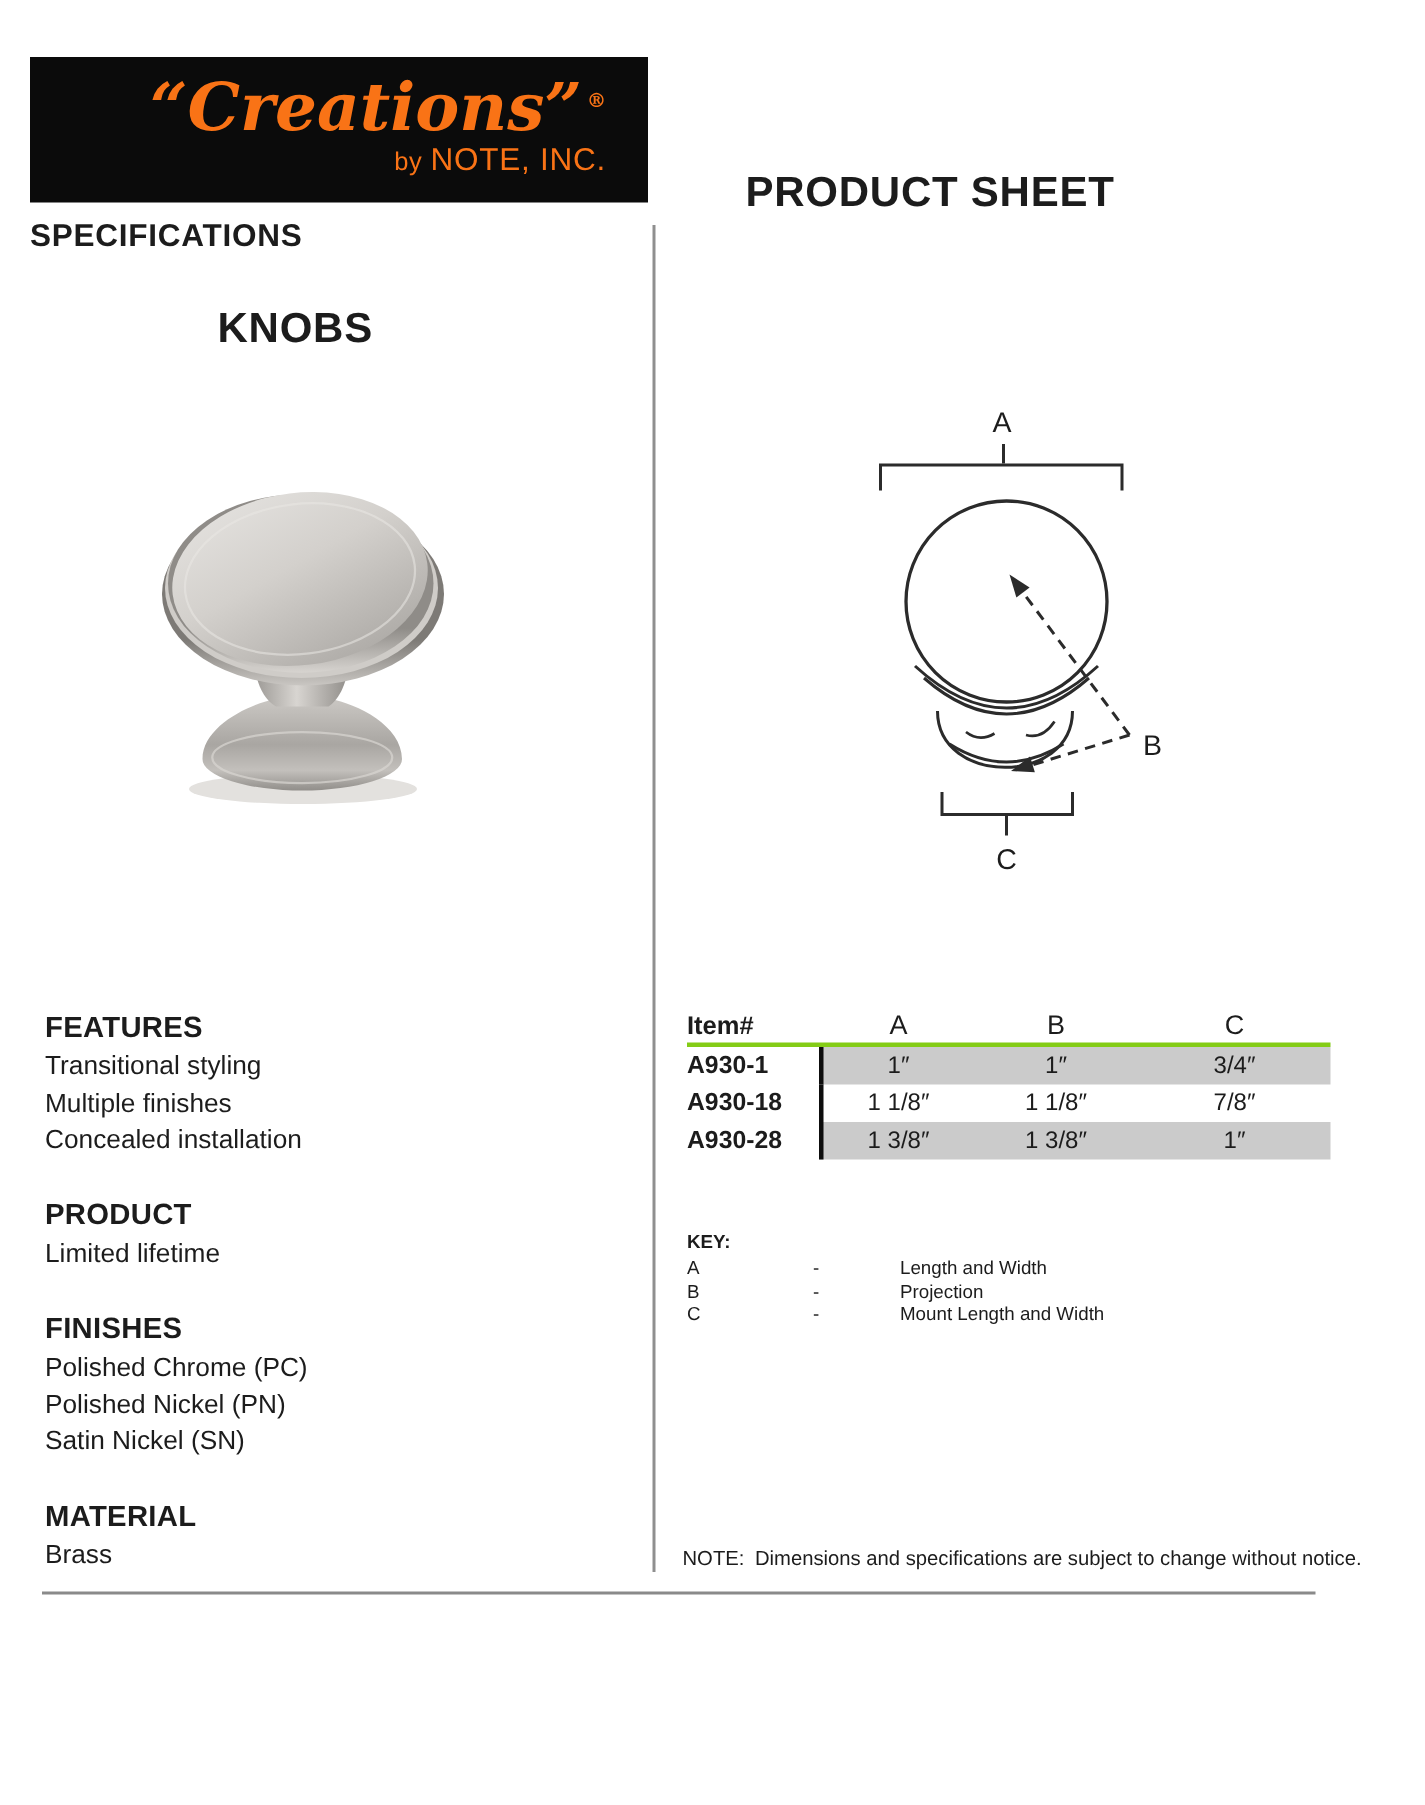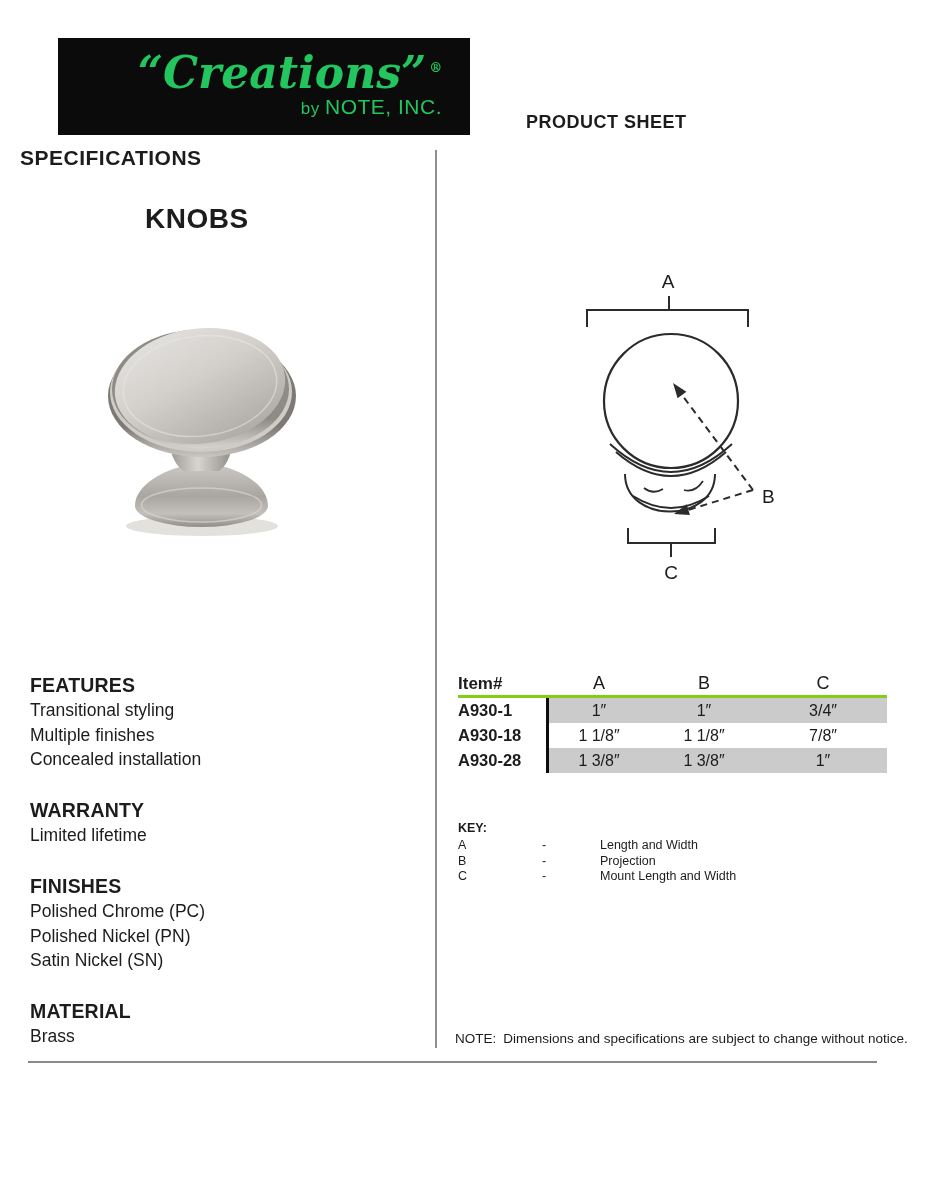--- a/index.html
+++ b/index.html
@@ -1,29 +1,29 @@
 <!DOCTYPE html>
 <html><head>
 <meta charset="utf-8">
 <style>
   html,body{margin:0;padding:0;background:#ffffff;}
   .page{
     position:relative;width:950px;height:1203px;margin:0 auto;background:#ffffff;
     font-family:"Liberation Sans",sans-serif;color:#1c1c1c;overflow:hidden;
   }
   
-  .logo-box{position:absolute;left:20px;top:38px;width:412px;height:97px;background:#0b0b0b;color:#22c55e;margin-left:38px;}
+  .logo-box{position:absolute;left:20px;top:38px;width:412px;height:97px;background:#0b0b0b;color:#f97316;}
   .logo-script{padding-top:4px;padding-left:52px;text-align:center;
     font-family:"DejaVu Serif",serif;font-style:italic;font-weight:bold;font-size:44px;line-height:52px;white-space:nowrap;}
   .logo-script .reg{font-size:13px;vertical-align:super;font-style:normal;margin-left:3px;}
   .logo-byline{text-align:right;padding-right:28px;margin-top:-4px;font-size:17px;letter-spacing:0.5px;}
   .logo-byline .co{font-size:21px;font-weight:500;letter-spacing:0.5px;}
   
   .spec-heading{position:absolute;left:20px;top:146px;font-size:21px;font-weight:bold;letter-spacing:0.5px;}
-  .ps-heading{position:absolute;left:526px;top:112px;font-size:18px;font-weight:bold;letter-spacing:0.5px;}
+  .ps-heading{position:absolute;left:497px;top:112px;font-size:28px;font-weight:bold;letter-spacing:0.5px;}
   .knobs-title{position:absolute;left:145px;top:203px;font-size:28px;font-weight:bold;letter-spacing:0.5px;}
   .vdivider{position:absolute;left:435px;top:150px;width:2px;height:898px;background:#8f8f8f;}
   
   .photo{position:absolute;left:105px;top:312px;}
   .diagram{position:absolute;left:570px;top:262px;}
   .diag-label{font-family:"Liberation Sans",sans-serif;font-size:19px;fill:#1c1c1c;}
   
   .sections{position:absolute;left:30px;top:672px;width:395px;}
   .sec + .sec{margin-top:25px;}
   .sec-title{font-size:19.5px;font-weight:bold;line-height:26px;letter-spacing:0.2px;}
@@ -133,21 +133,21 @@
   </svg>
 
   <div class="sections">
     <div class="sec">
       <div class="sec-title">FEATURES</div>
       <div class="sec-item">Transitional styling</div>
       <div class="sec-item">Multiple finishes</div>
       <div class="sec-item">Concealed installation</div>
     </div>
     <div class="sec">
-      <div class="sec-title">WARRANTY</div>
+      <div class="sec-title">PRODUCT</div>
       <div class="sec-item">Limited lifetime</div>
     </div>
     <div class="sec">
       <div class="sec-title">FINISHES</div>
       <div class="sec-item">Polished Chrome (PC)</div>
       <div class="sec-item">Polished Nickel (PN)</div>
       <div class="sec-item">Satin Nickel (SN)</div>
     </div>
     <div class="sec">
       <div class="sec-title">MATERIAL</div>

